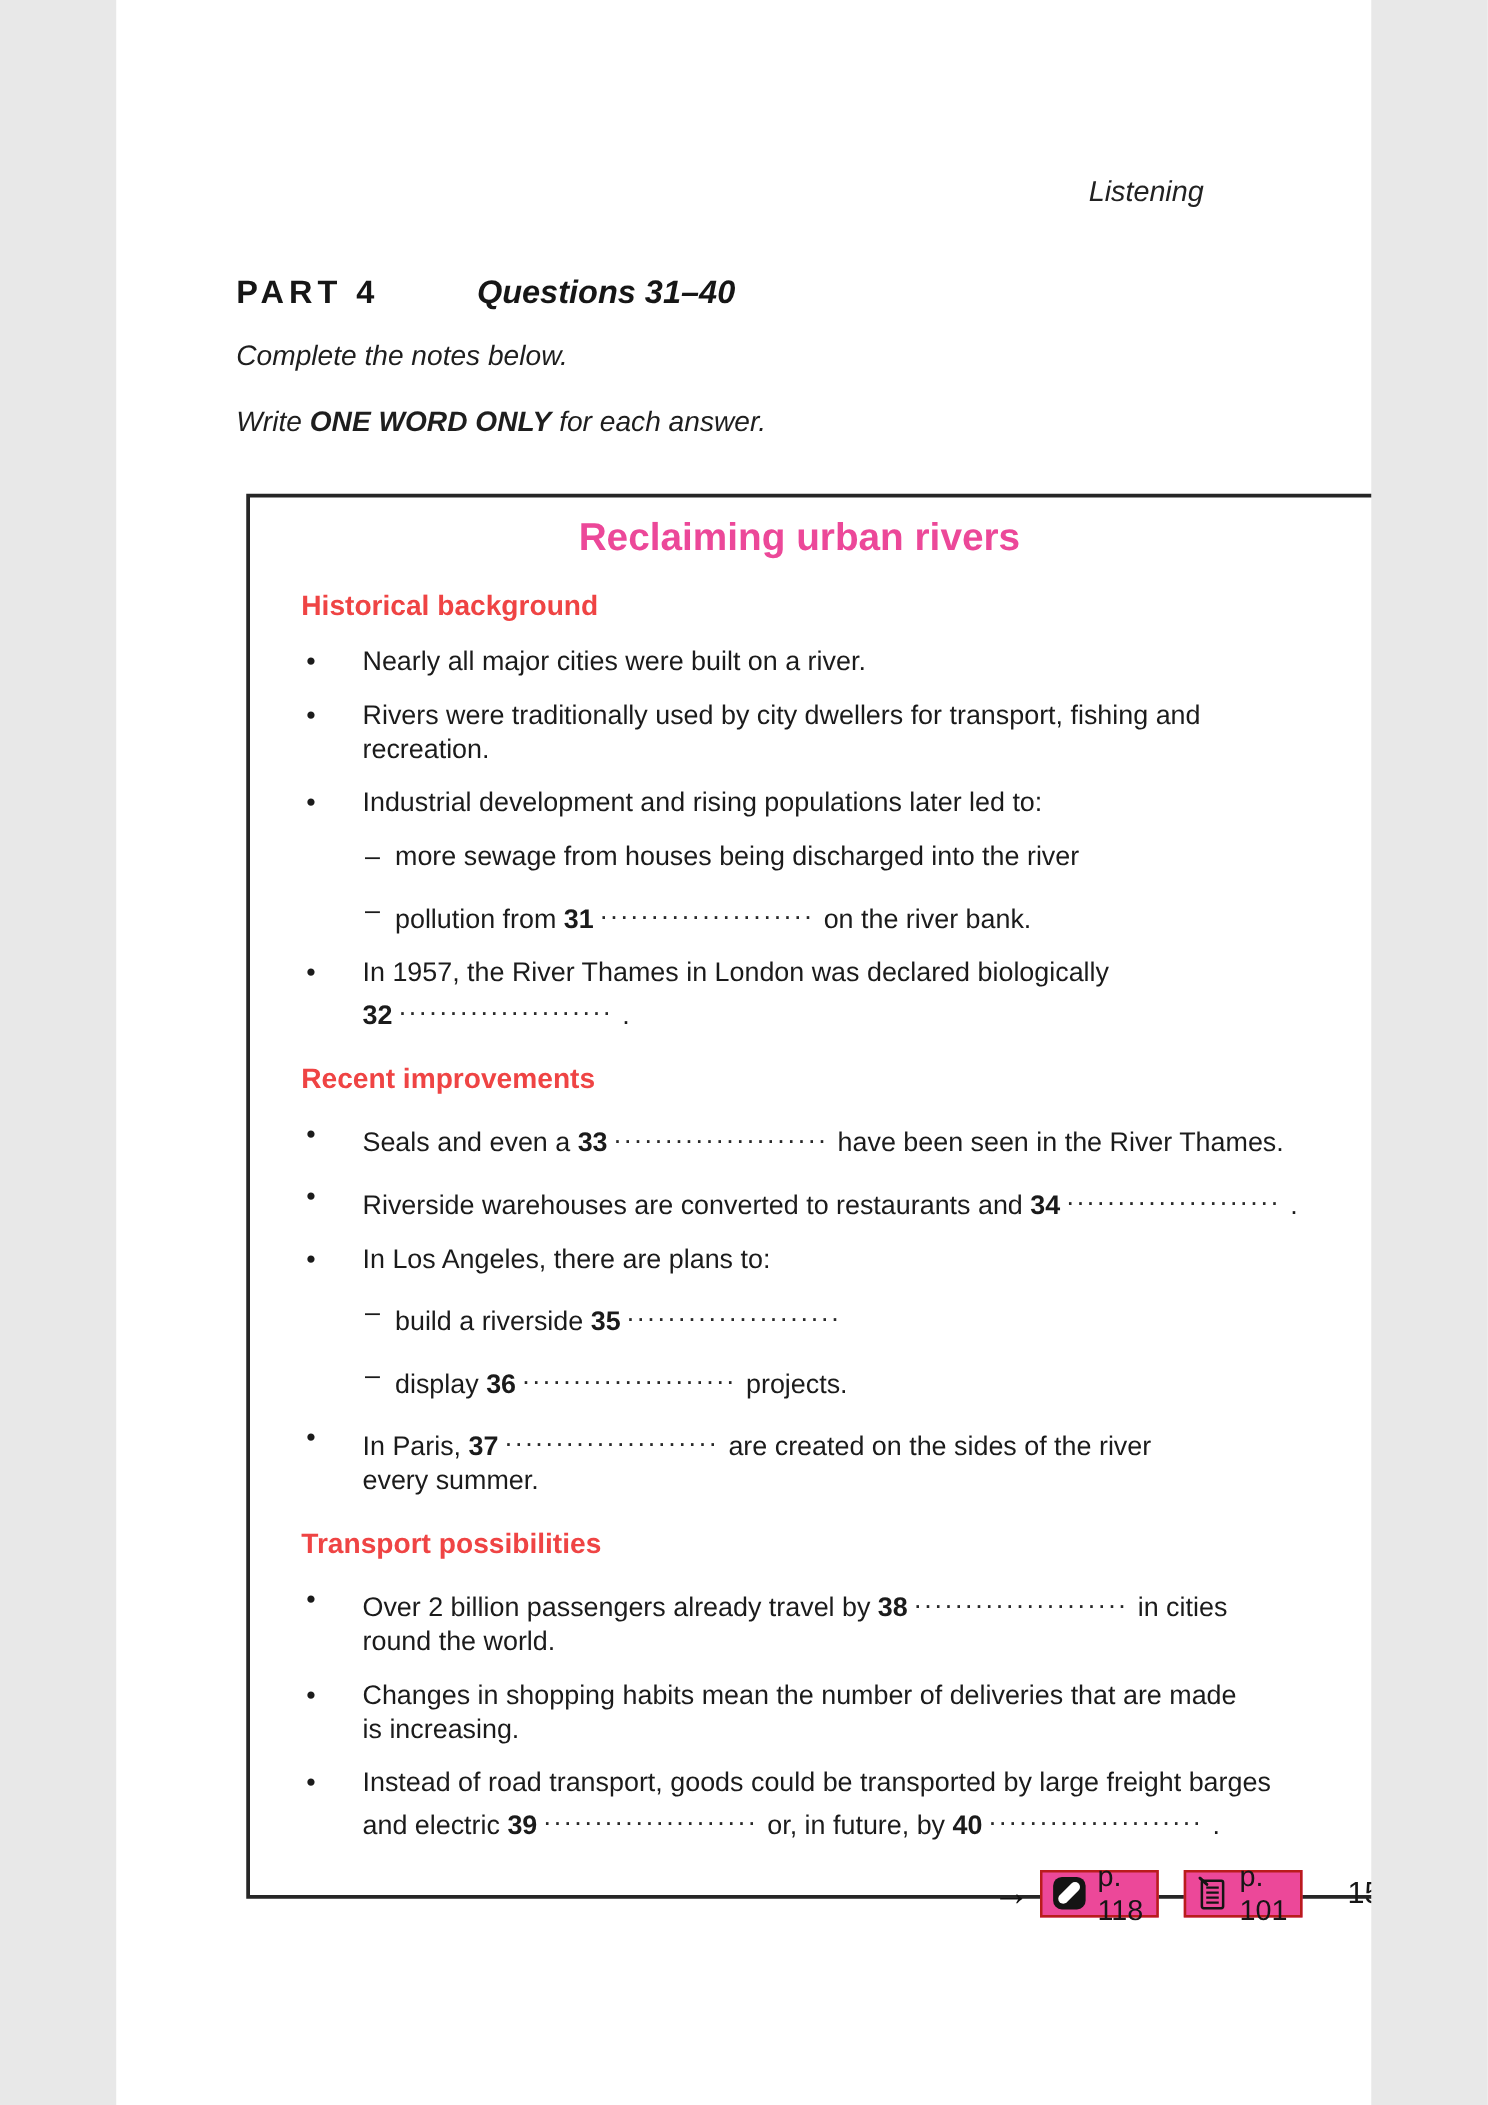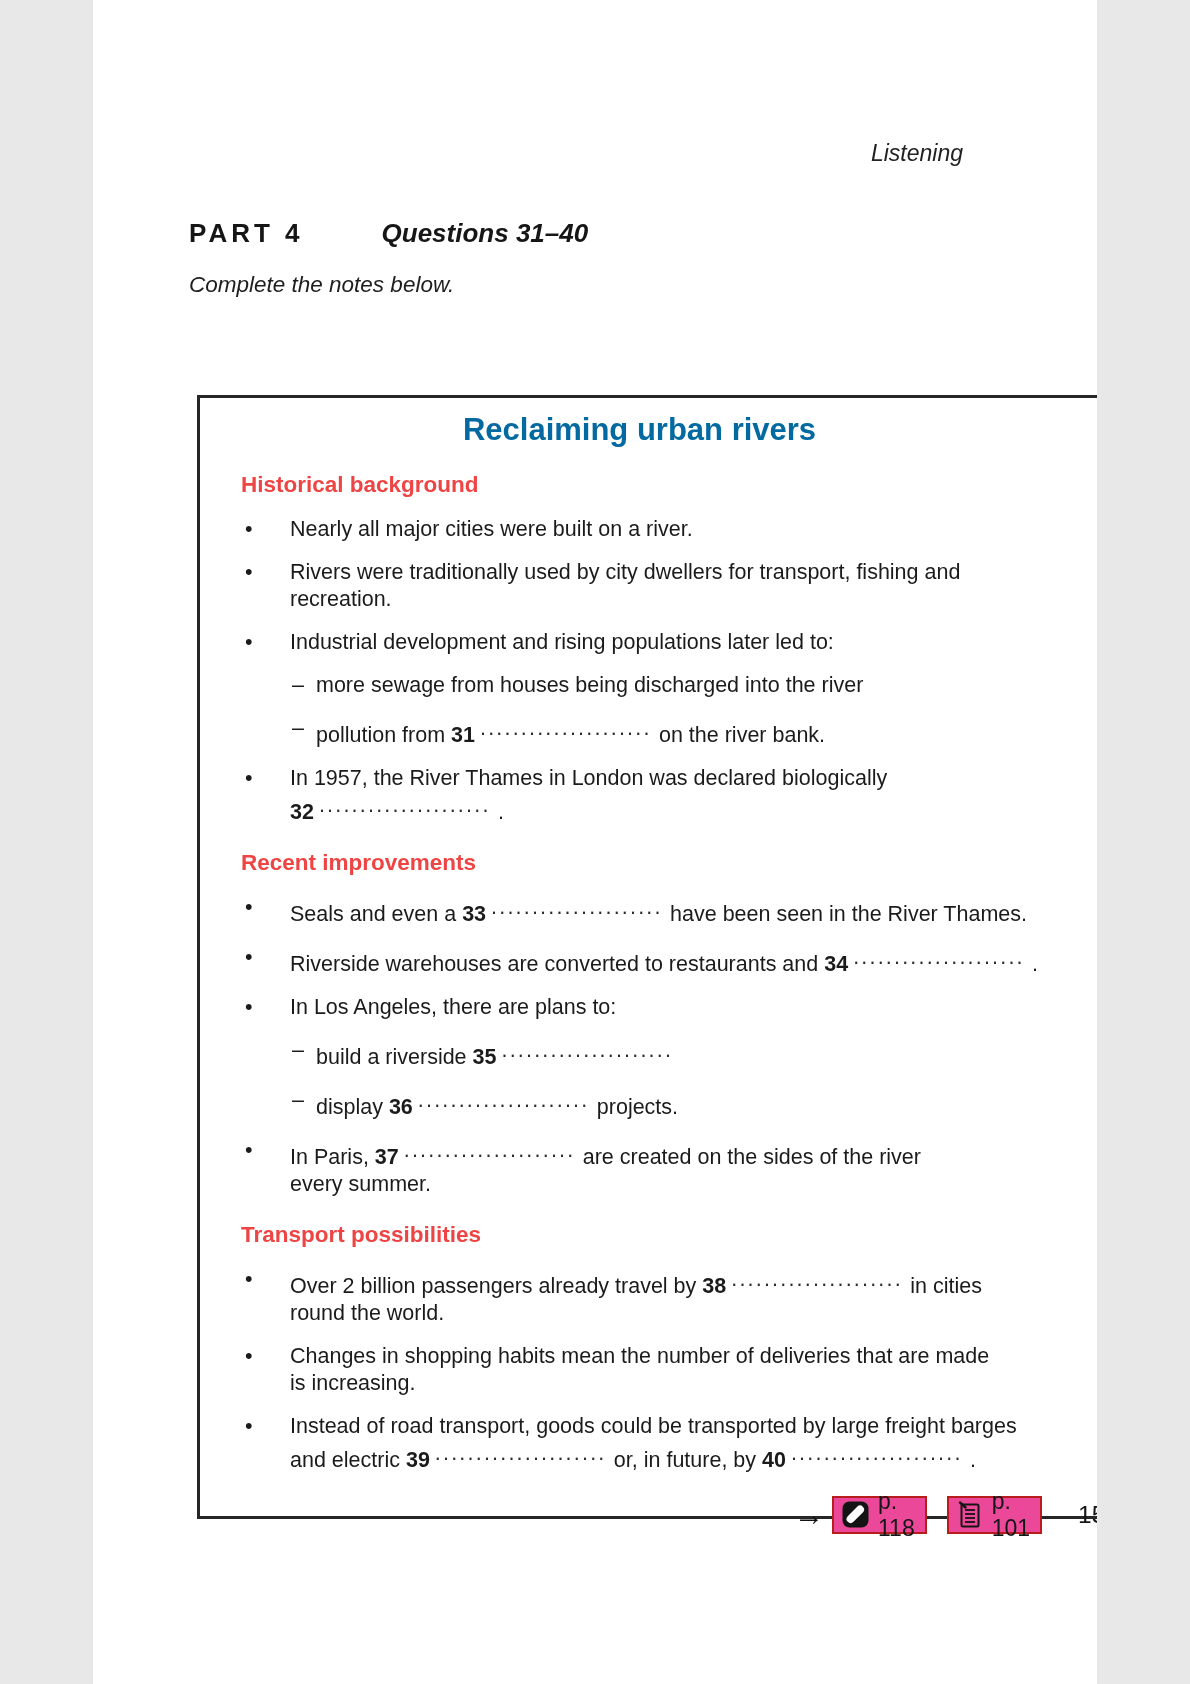--- a/index.html
+++ b/index.html
@@ -31,21 +31,21 @@
   .instr-1 { top:272px; }
   .instr-2 { top:325px; }
   .instr b { font-weight:bold; }
 
   .notes-box {
     position:absolute; left:104px; top:395px; width:919px; min-height:1020px;
     border:3px solid #262626;
     padding:14px 34px 26px 0;
   }
   .notes-title {
-    text-align:center; font-weight:bold; font-size:31px; color:#0369a1;
+    text-align:center; font-weight:bold; font-size:31px; color:#ec4899;
     margin-bottom:6px;
   }
   .section-heading {
     font-weight:bold; font-size:22.5px; color:#ef4444;
     margin:24px 0 18px 41px;
   }
   .note-item {
     position:relative; padding-left:90px; margin-bottom:16px;
     font-size:21.5px; line-height:27px; white-space:nowrap; color:#1b1b1b;
   }
@@ -78,20 +78,23 @@
 
   <div class="header-listening">Listening</div>
 
   <div class="part-row">
     <span class="part-label">PART 4</span>
     <span class="questions-label">Questions 31–40</span>
   </div>
 
   <div class="instr instr-1">Complete the notes below.</div>
 
+  <div class="instr instr-2">
+    <span>Write </span><b>ONE WORD ONLY</b><span> for each answer.</span>
+  </div>
 
   <div class="notes-box">
     <div class="notes-title">Reclaiming urban rivers</div>
     <div id="notes-body">
         <div class="section-heading">Historical background</div>
         <div class="note-item"><span class="marker">•</span><span>Nearly all major cities were built on a river.</span></div>
         <div class="note-item"><span class="marker">•</span><span>Rivers were traditionally used by city dwellers for transport, fishing and</span><br><span>recreation.</span></div>
         <div class="note-item"><span class="marker">•</span><span>Industrial development and rising populations later led to:</span></div>
         <div class="note-item sub"><span class="marker">–</span><span>more sewage from houses being discharged into the river</span></div>
         <div class="note-item sub"><span class="marker">–</span><span>pollution from </span><span class="qnum">31</span><span class="answer-blank">................................................</span><span> on the river bank.</span></div>

